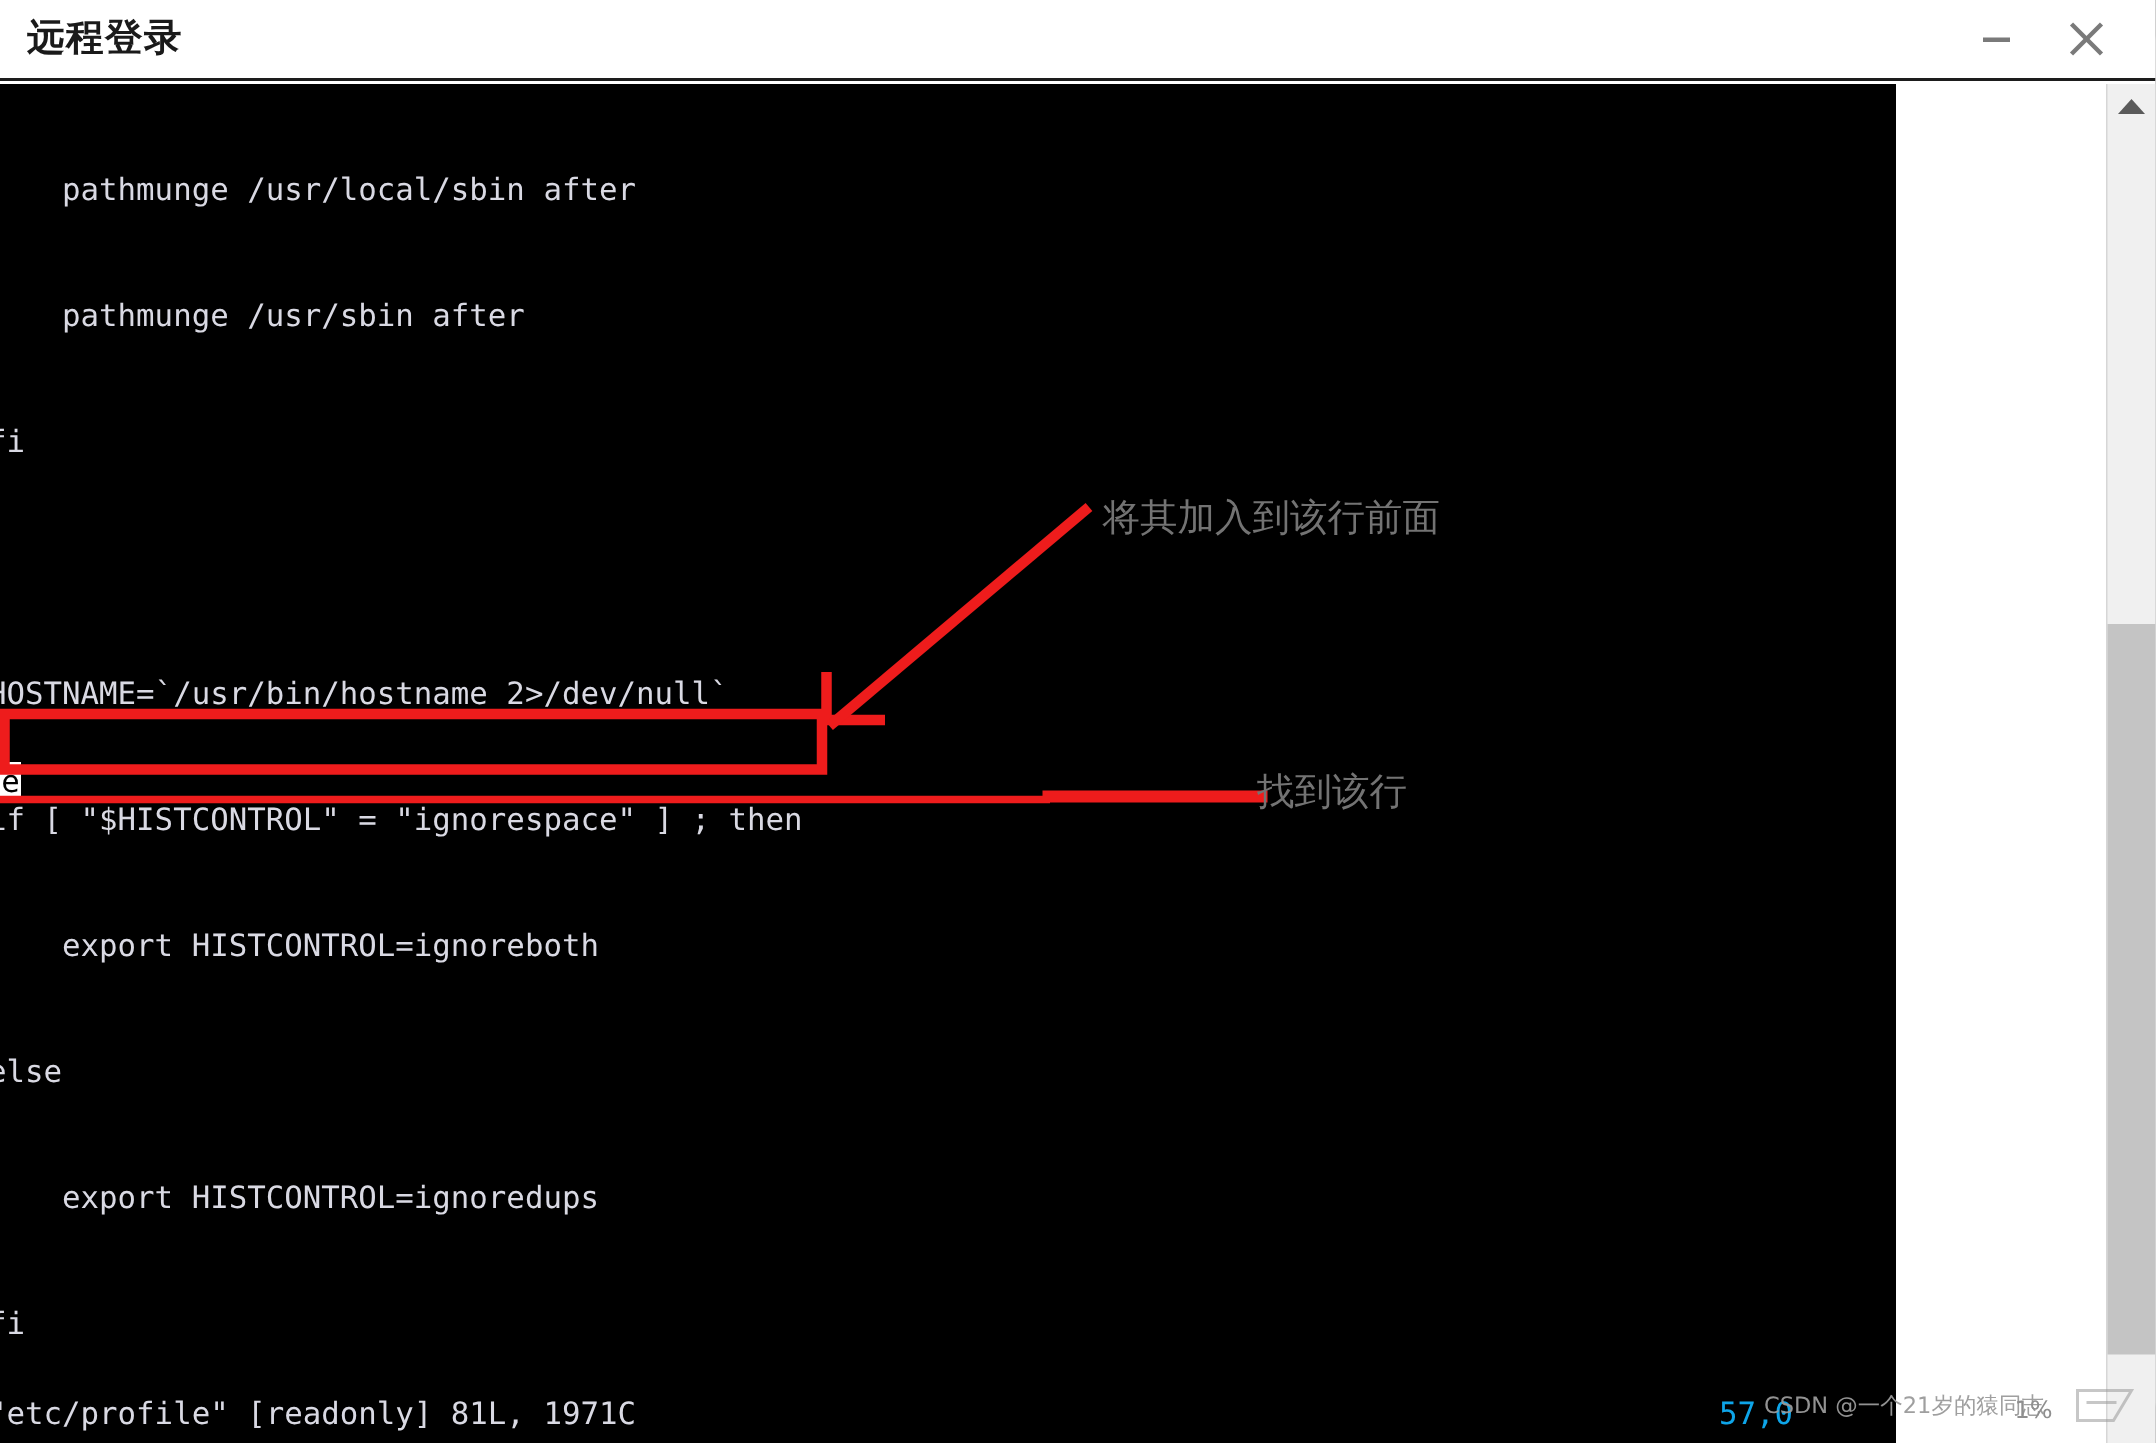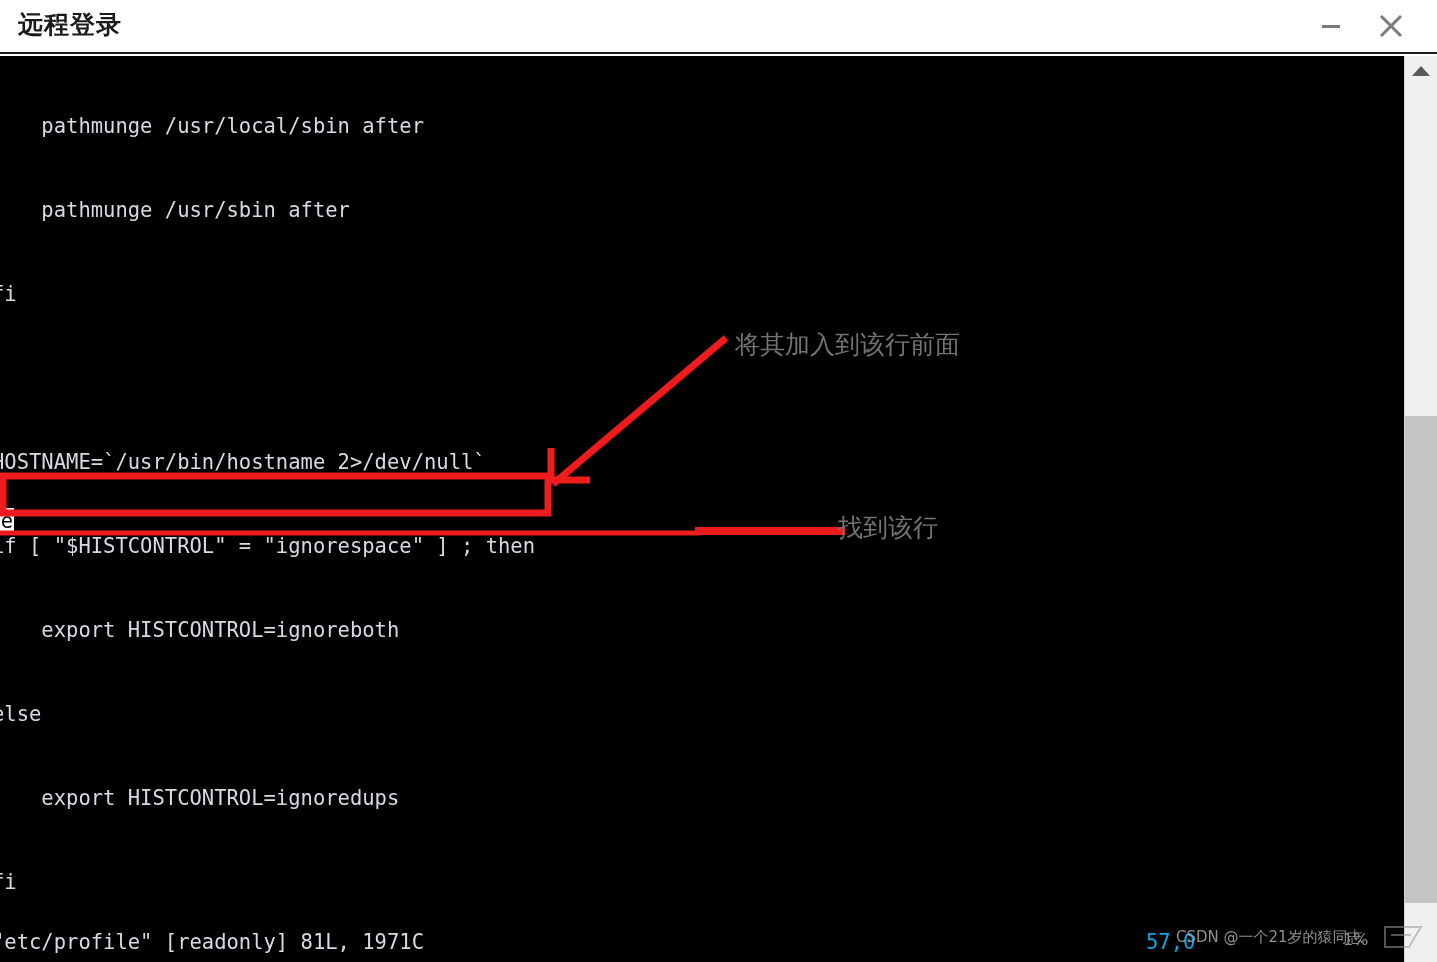--- a/index.html
+++ b/index.html
@@ -47,21 +47,21 @@
     border: none;
   }
   #minimize-button { left: 1305px; }
   #close-button { left: 1365px; }
   .win-btn svg { display: block; margin: 0 auto; }
 
   
   #terminal {
     position: absolute;
     left: 0; top: 56px;
-    width: 1404px;
+    width: 1264px;
     height: 906px;
     background: #000000;
     overflow: hidden;
   }
   #terminal-text {
     position: absolute;
     left: 0; top: 0;
     width: 1404px;
     font-family: "DejaVu Sans Mono", monospace;
     font-size: 20.5px;

